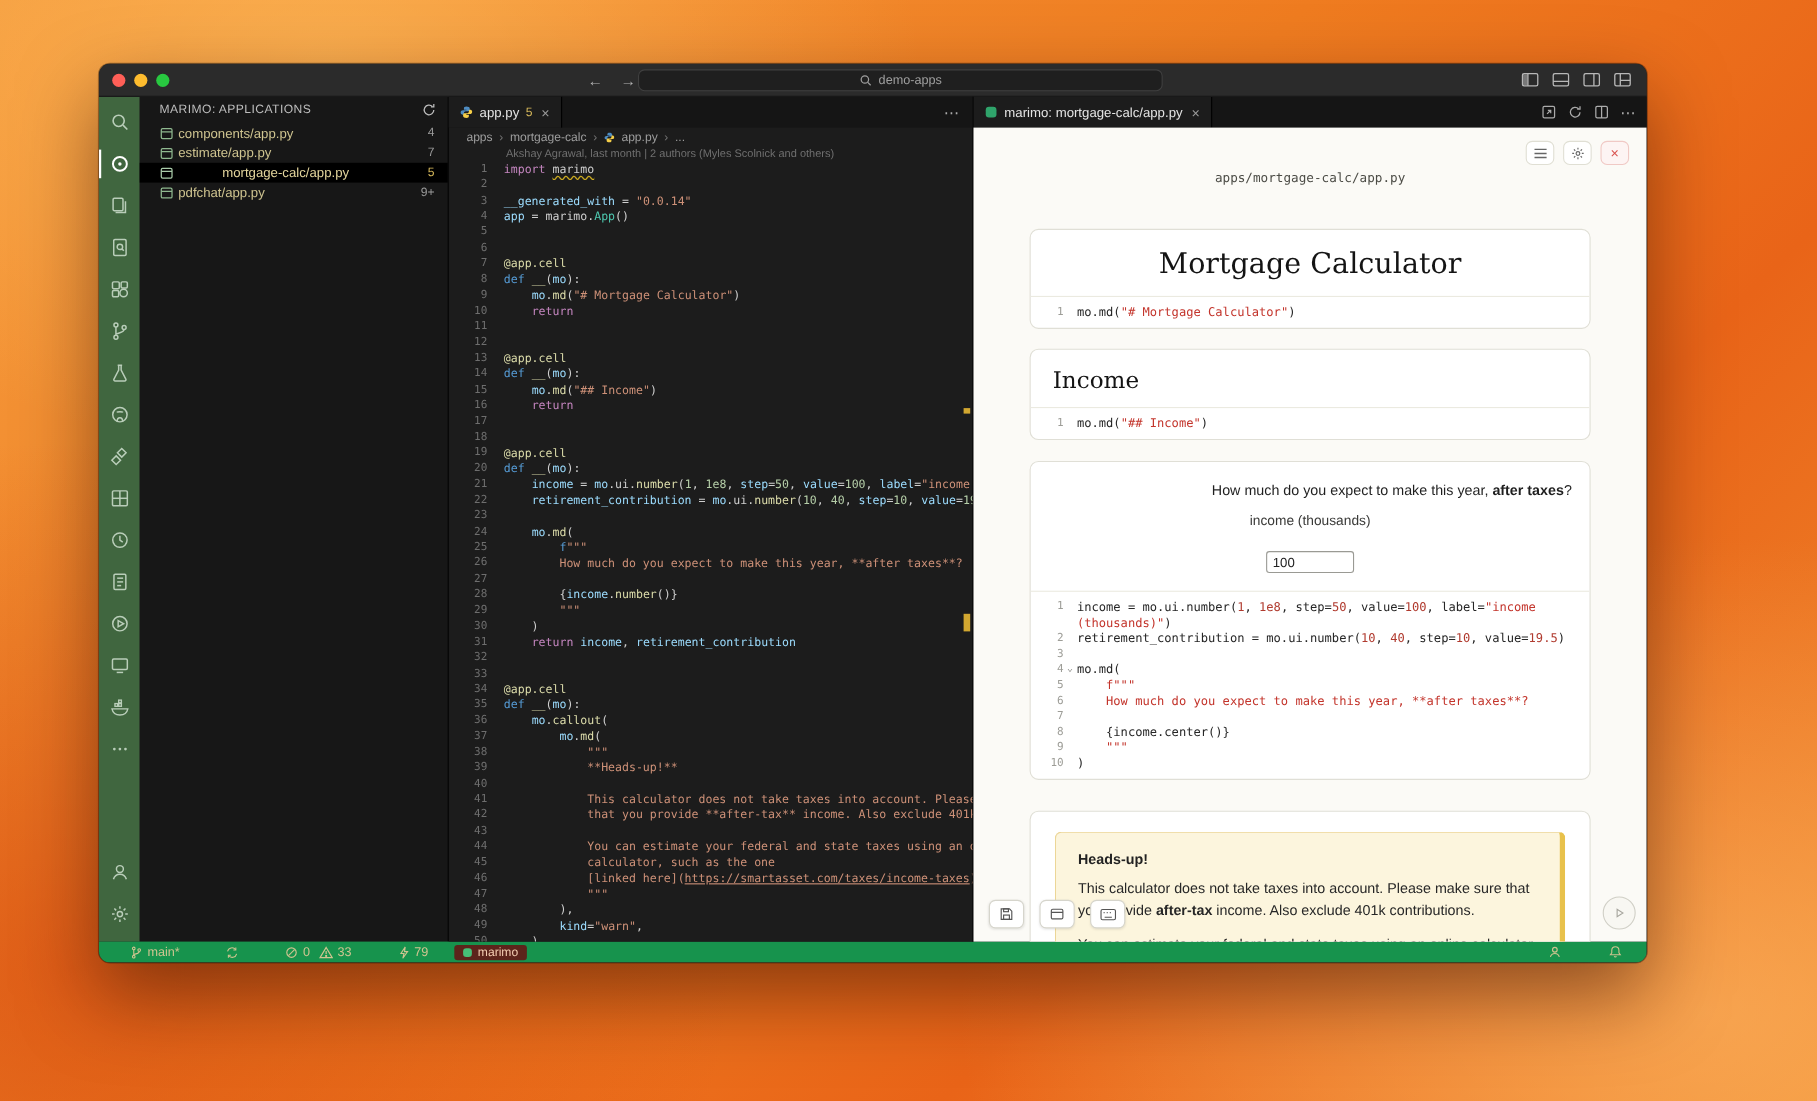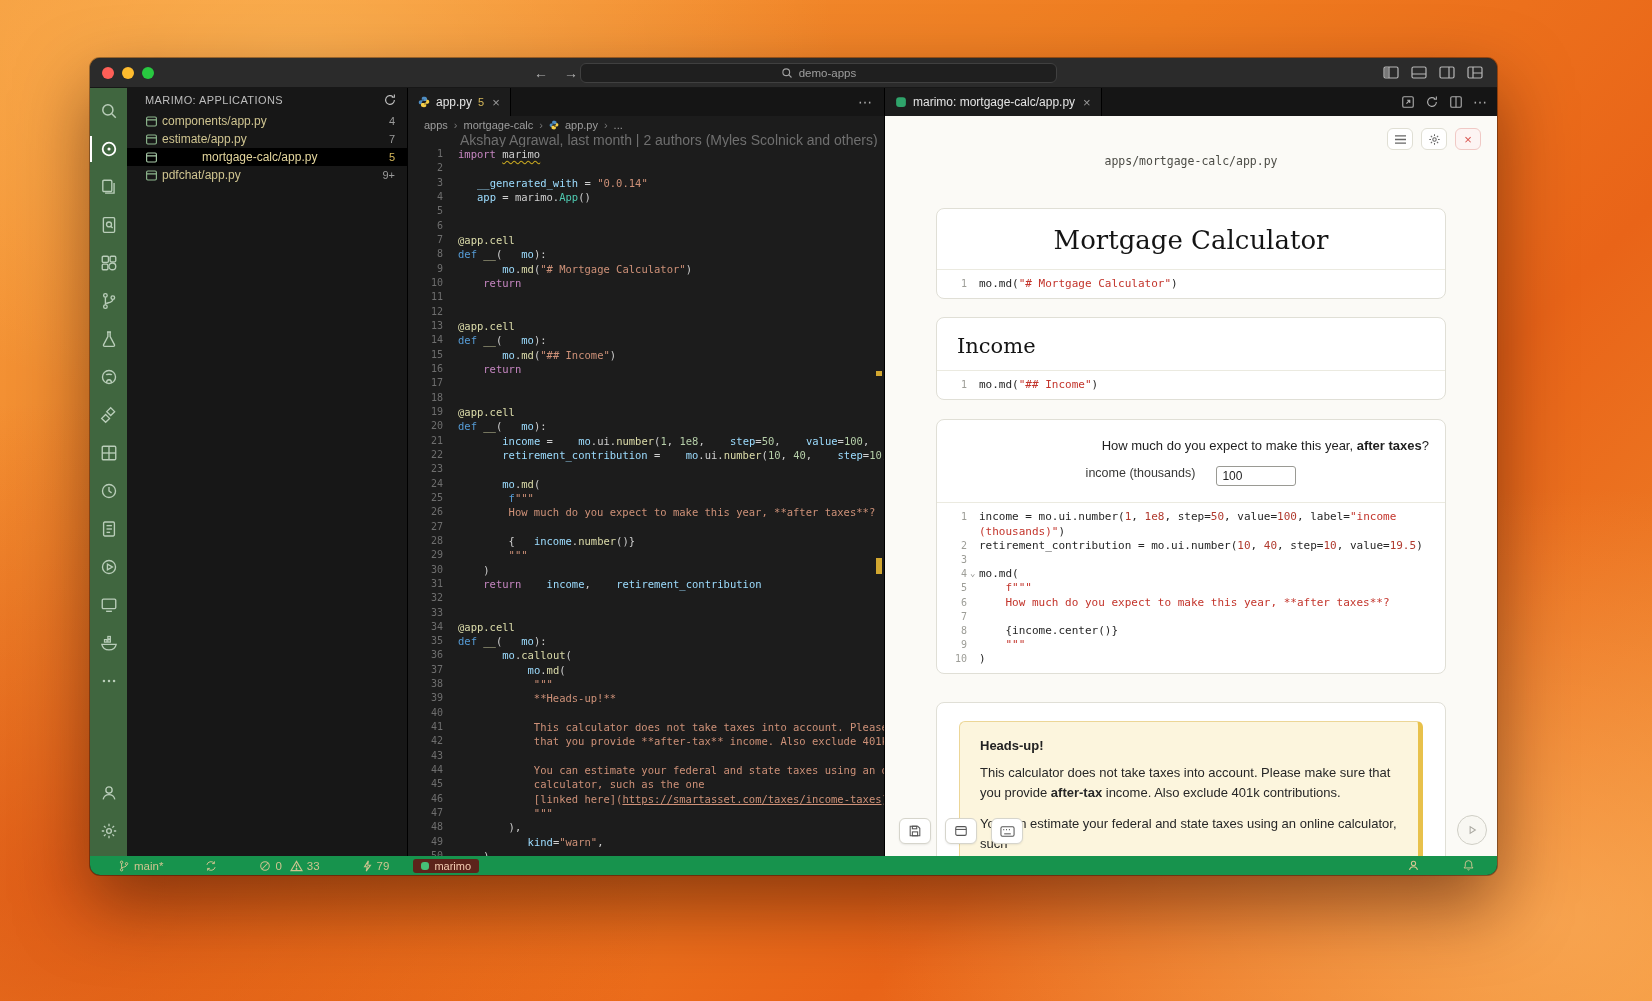--- a/index.html
+++ b/index.html
@@ -46,30 +46,30 @@
   
   .egroup1{ width:477px; flex:none; background:#1c1c1c; border-right:1px solid #000; display:flex; flex-direction:column; position:relative; min-width:0; }
   .tabbar{ height:28px; background:#151515; display:flex; align-items:center; flex:none; }
   .tab{ height:28px; background:#1c1c1c; display:flex; align-items:center; gap:6px; padding:0 10px; border-right:1px solid #000; color:#e4e4e4; font-size:12px; cursor:pointer; }
   .tab .tbadge{ color:#d6b85a; font-size:11px; }
   .tab .tclose{ color:#9a9a9a; font-size:13px; margin-left:2px; }
   .tabbar .bar-ellipsis{ margin-left:auto; margin-right:12px; color:#ababab; font-size:14px; cursor:pointer; }
   .tab-actions{ margin-left:auto; margin-right:10px; display:flex; align-items:center; gap:10px; color:#ababab; }
   .breadcrumbs{ height:18px; display:flex; align-items:center; gap:6px; padding-left:16px; color:#9d9d9d; font-size:11px; flex:none; }
   .breadcrumbs .sep{ color:#767676; }
-  .blame{ height:13px; padding-left:52px; color:#6f6f6f; font-size:14px; line-height:13px; flex:none; white-space:nowrap; overflow:hidden; }
+  .blame{ height:13px; padding-left:52px; color:#6f6f6f; font-size:10px; line-height:13px; flex:none; white-space:nowrap; overflow:hidden; }
   .code{ flex:1; overflow:hidden; position:relative; }
   .cl{ display:flex; height:14.33px; font-family:"DejaVu Sans Mono", monospace; font-size:10.5px; line-height:14.33px; }
   .cl .g{ width:35px; flex:none; text-align:right; font-size:10px; }
   .cl .ct{ margin-left:15px; white-space:pre; }
   .cl .fold{ width:0; overflow:visible; position:relative; left:3px; top:-1px; color:#8a8a86; font-size:9px; }
   .dark .g{ color:#6e6e6e; }
   .dark .t-d{ color:#cfcfcf; } .dark .t-s{ color:#ce9178; }
   .dark .t-lk{ color:#ce9178; text-decoration:underline; }
-  .dark .t-num{ color:#b5cea8; } .dark .t-v{ color:#9cdcfe;margin-left:19px; }
+  .dark .t-num{ color:#b5cea8; } .dark .t-v{ color:#9cdcfe; }
   .dark .t-k{ color:#569cd6; } .dark .t-ctl{ color:#c586c0; }
   .dark .t-fn{ color:#dcdcaa; } .dark .t-dec{ color:#dcdcaa; }
   .dark .t-cls{ color:#4ec9b0; }
   .dark .t-sq{ color:#cfcfcf; text-decoration:underline wavy #c8a820; text-underline-offset:2px; }
   .ruler{ position:absolute; right:0; top:59px; bottom:0; width:10px; }
   .rmark{ position:absolute; right:2px; width:6px; background:#d2a730; }
   
   .egroup2{ flex:1; display:flex; flex-direction:column; min-width:0; background:#1c1c1c; }
   .webview{ flex:1; background:#fbfaf6; position:relative; overflow:hidden; }
   .wv-actions{ position:absolute; top:12px; right:16px; display:flex; gap:8px; z-index:3; }
@@ -81,21 +81,21 @@
   .gap18{ margin-bottom:18px; } .gap19{ margin-bottom:19px; } .gap28{ margin-bottom:28px; }
   .cell-title{ padding:16px 10px 14px; text-align:center; font-family:"DejaVu Serif", serif; font-size:26px; color:#141414; }
   .cell-heading{ padding:16px 20px 12px; font-family:"DejaVu Serif", serif; font-size:21px; color:#141414; }
   .cellcode{ border-top:1px solid #ebeae0; padding:7px 10px; }
   .light .cl{ height:14.2px; font-size:11px; line-height:14.2px; }
   .light .cl .g{ width:20px; font-size:10px; color:#9d9d97; }
   .light .cl .ct{ margin-left:12px; }
   .light .t-d{ color:#262626; } .light .t-s{ color:#c3342b; } .light .t-num{ color:#b03a2e; }
   .cell-output{ padding:18px 16px 16px; }
   .prompt{ text-align:right; font-size:13px; color:#1f1f1f; }
-  .formrow{ margin-top:13px; display:flex; align-items:flex-start; justify-content:center; gap:21px; }
+  .formrow{ margin-top:13px; display:flex; align-items:center; justify-content:center; gap:21px;flex-direction:column; }
   .formrow label{ font-size:12.5px; color:#38383-4; color:#3a3a38; }
   .formrow input{ width:80px; height:20px; border:1px solid #9a9a94; border-radius:3px; background:#fff; font-size:12px; padding:0 5px; color:#222; font-family:"Liberation Sans", sans-serif; }
   .card4{ min-height:262px; }
   .callout{ margin:18px 22px; background:#fcf5dd; border:1px solid #ecd697; border-right:5px solid #e8c14b; border-radius:6px; padding:16px 20px; }
   .co-title{ font-weight:bold; font-size:13px; color:#222; margin-bottom:10px; }
   .callout p{ font-size:13px; color:#272727; line-height:1.5; }
   .callout p + p{ margin-top:12px; }
   .float-buttons{ position:absolute; bottom:12px; left:14px; display:flex; gap:14px; z-index:3; }
   .fbtn{ width:32px; height:26px; background:#fff; border:1px solid #d6d5cc; border-radius:6px; display:flex; align-items:center; justify-content:center; color:#555; box-shadow:0 1px 2px rgba(0,0,0,.08); cursor:pointer; }
   .play-button{ position:absolute; bottom:11px; right:10px; width:30px; height:30px; border-radius:50%; background:#f8f7f2; border:1px solid #d0cfc6; display:flex; align-items:center; justify-content:center; color:#a9a8a0; cursor:pointer; }

